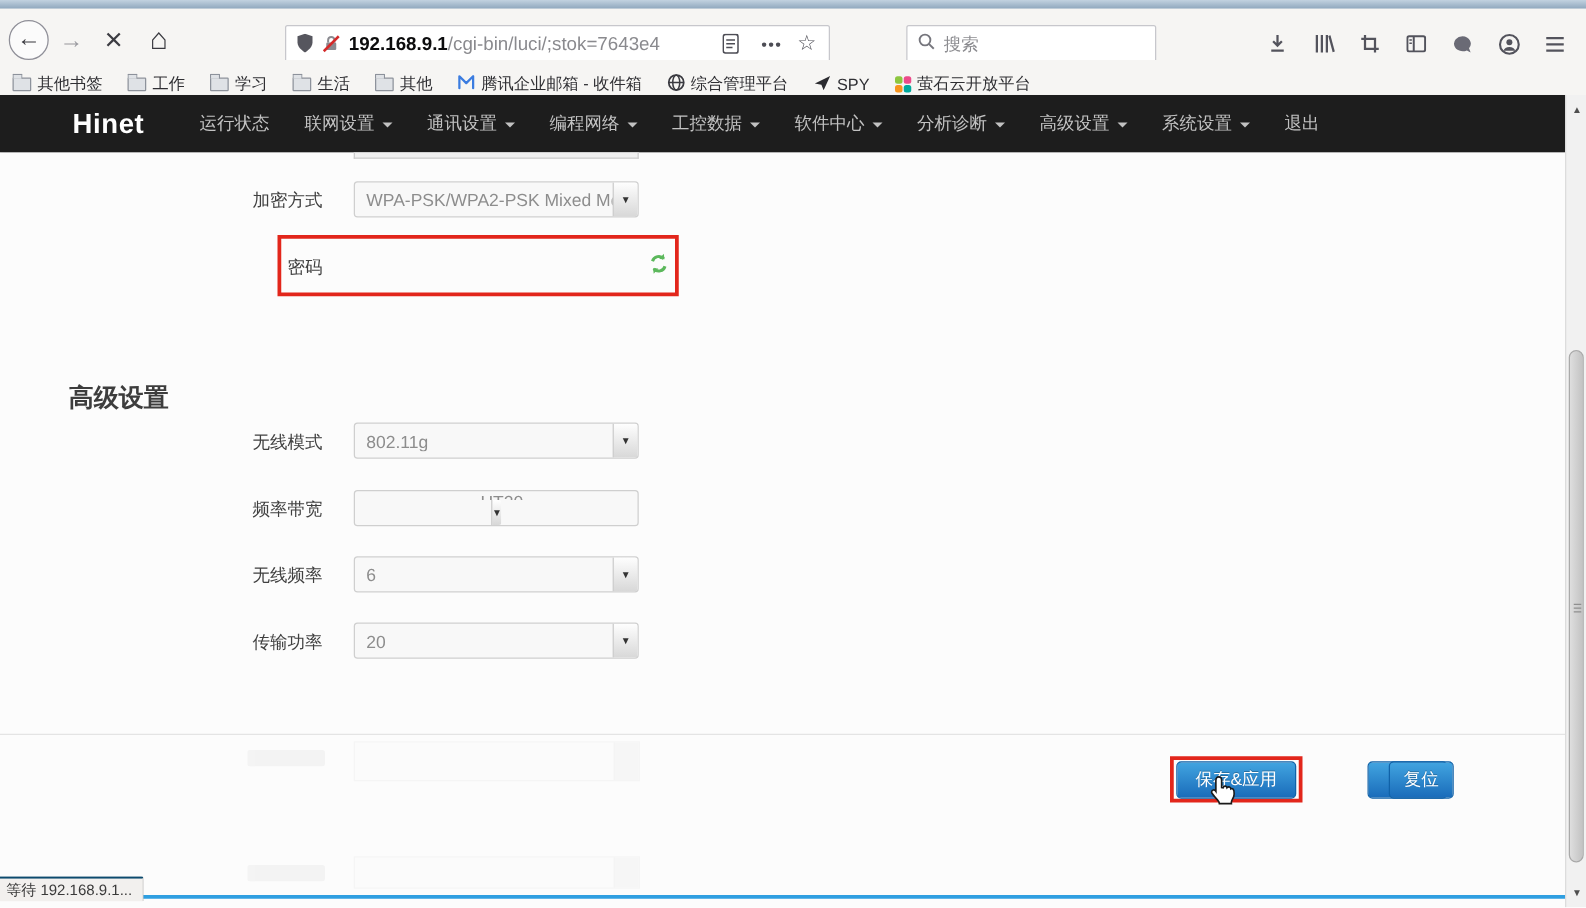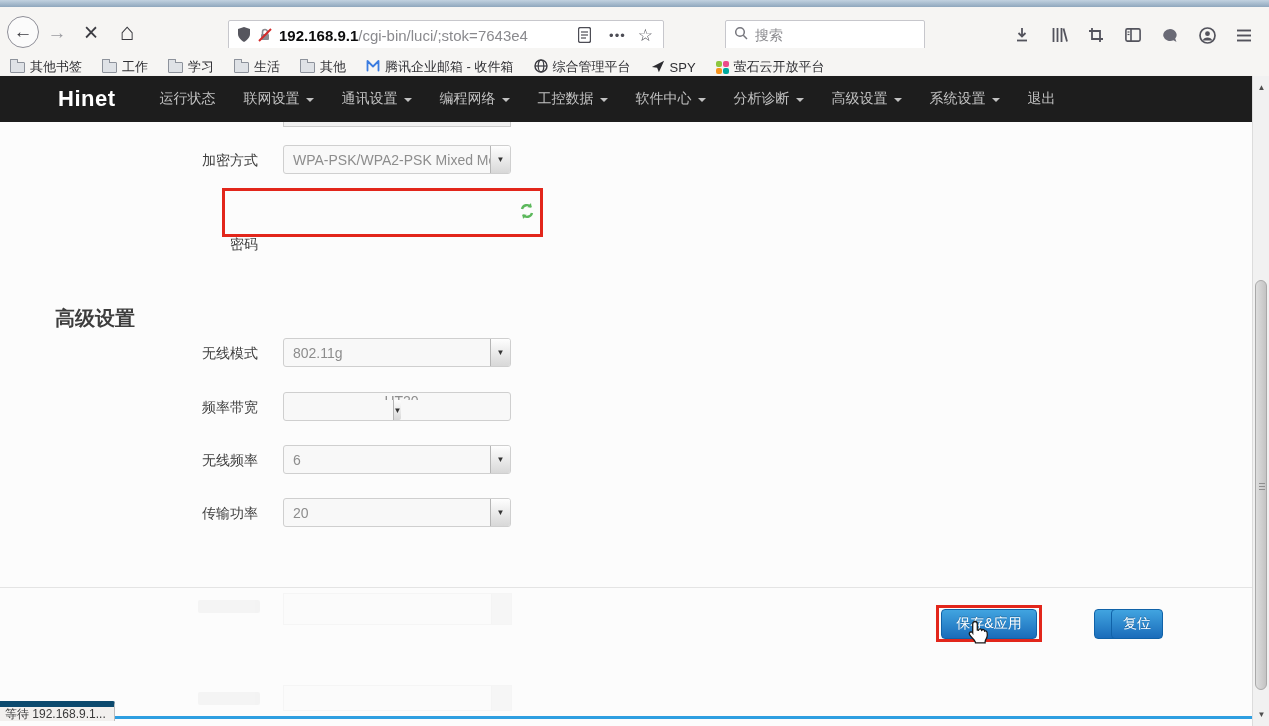--- a/index.html
+++ b/index.html
@@ -85,21 +85,21 @@
   .btn { position:absolute; height:30px; border:1px solid #1062a8; border-radius:4px; color:#ffffff;
     font-size:14px; display:flex; align-items:center; justify-content:center;
     background:linear-gradient(#41a4e0,#1a6cba); text-shadow:0 -1px 0 rgba(0,0,0,0.25); cursor:pointer; }
 
   .footer-bar { position:absolute; left:0; top:580px; width:1252px; text-align:center; font-size:13px;
     color:#4a4a4a; white-space:nowrap; }
   .footer-link { color:#2b6cc4; }
   .blue-line { position:absolute; left:0; top:594px; width:1252px; height:3px; background:#2f9fe1; }
 
   .status-pop { position:absolute; left:0; top:701px; height:20px; background:#f2f0ee;
-    border-top:6px solid #0c4a6e; border-right:1px solid #bcbcbc; border-radius:0 2px 0 0;
+    border-top:2px solid #0c4a6e; border-right:1px solid #bcbcbc; border-radius:0 2px 0 0;
     font-size:12px; color:#3a3a3a; display:flex; align-items:center; padding:0 8px 0 5px; }
 
   
   .scrollbar { position:absolute; left:1252px; top:76px; width:17px; height:650px; background:#f1f1f1;
     border-left:1px solid #dcdcdc; }
   .sb-arrow { position:absolute; left:0; width:17px; height:16px; display:flex; align-items:center;
     justify-content:center; font-size:8px; color:#4f4f4f; }
   .sb-thumb { position:absolute; left:2px; top:204px; width:12px; height:410px;
     background:linear-gradient(90deg,#dedede,#c3c3c3); border:1px solid #a9a9a9; border-radius:7px; }
   .sb-grip { position:absolute; left:3px; top:202px; width:6px; }
@@ -309,21 +309,21 @@
 
     <div class="partial-sel"></div>
 
     <div class="form-label" style="left:138px; top:30px;">加密方式</div>
     <div class="sel" style="left:283px; top:23px;">
       <span class="sel-text">WPA-PSK/WPA2-PSK Mixed Mo</span>
       <span class="sel-btn">▼</span>
     </div>
 
     <div class="red-box" style="left:222px; top:66px; width:321px; height:49px;"></div>
-    <div class="form-label" style="left:138px; top:83px;margin-top:31px;">密码</div>
+    <div class="form-label" style="left:138px; top:83px;">密码</div>
     <span style="position:absolute; left:518px; top:80px;">
       <svg width="18" height="18" viewBox="0 0 18 18">
         <path d="M4 7 A5.2 5.2 0 0 1 13 5" fill="none" stroke="#5cb85c" stroke-width="2.4"></path>
         <path d="M13 1 L13.6 5.4 L9.4 5.2 Z" fill="#5cb85c"></path>
         <path d="M14 11 A5.2 5.2 0 0 1 5 13" fill="none" stroke="#5cb85c" stroke-width="2.4"></path>
         <path d="M5 17 L4.4 12.6 L8.6 12.8 Z" fill="#5cb85c"></path>
       </svg>
     </span>
 
     <div class="section-title">高级设置</div>

